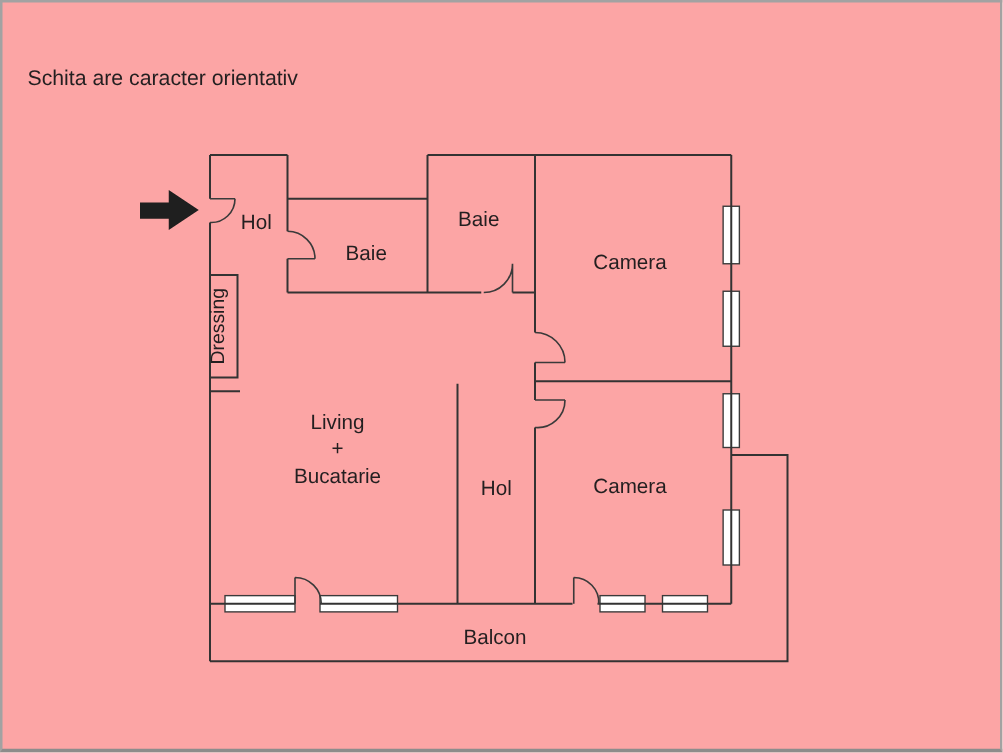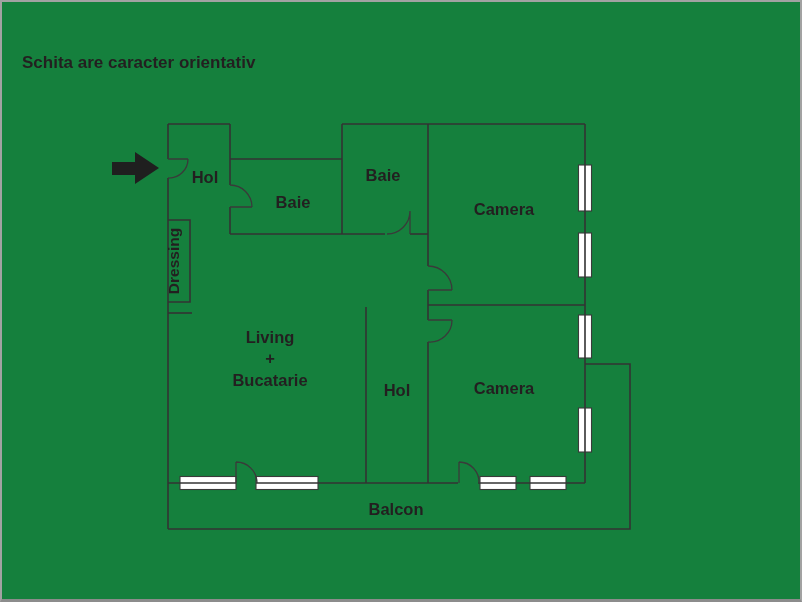--- a/index.html
+++ b/index.html
@@ -6,25 +6,24 @@
     margin: 0;
     padding: 0;
     background: #ffffff;
     font-family: "Liberation Sans", sans-serif;
   }
   .screen {
     position: relative;
     width: 802px;
     height: 602px;
     box-sizing: border-box;
-    background: #15803d;
+    background: #fca5a5;
     border: 2px solid #a2a2a2;
     border-bottom: 3px solid #8c8c8c;
     overflow: hidden;
-    font-weight: bold;
   }
   svg { display: block; }
   .wall {
     fill: none;
     stroke: #333333;
     stroke-width: 1.6;
     stroke-linecap: butt;
   }
   .door {
     fill: none;

